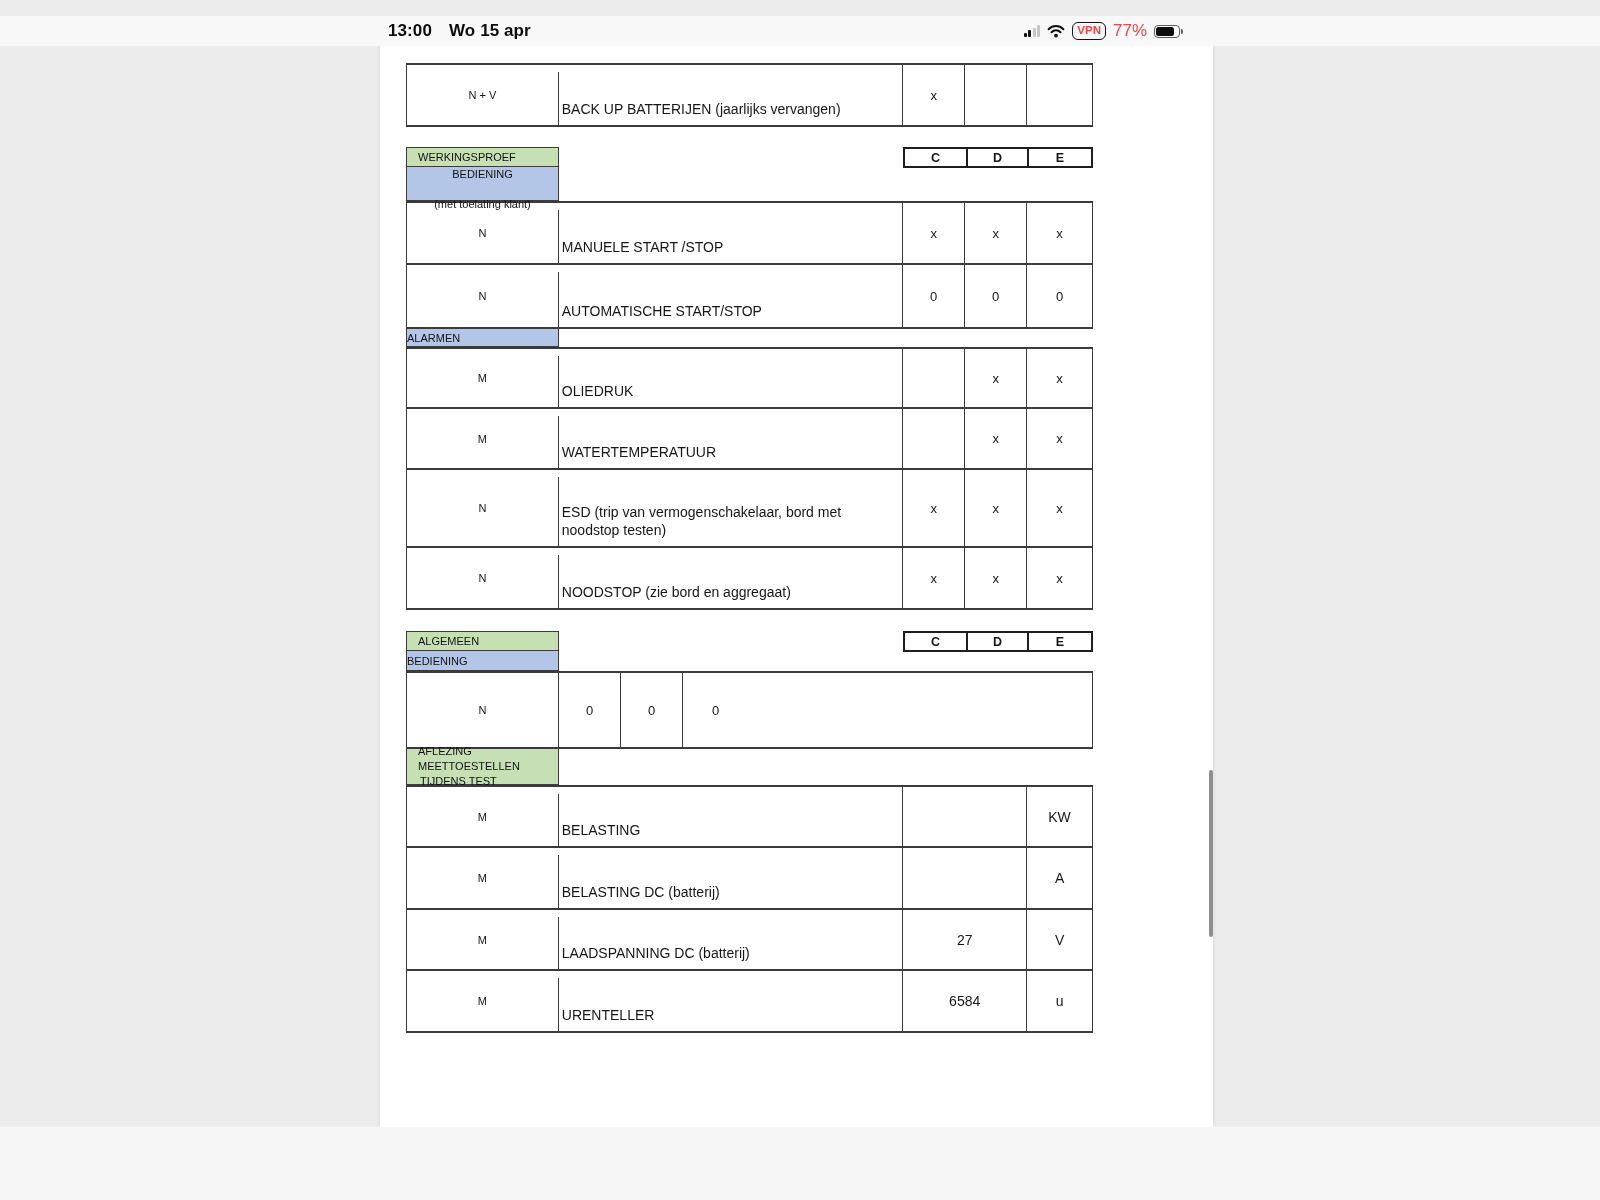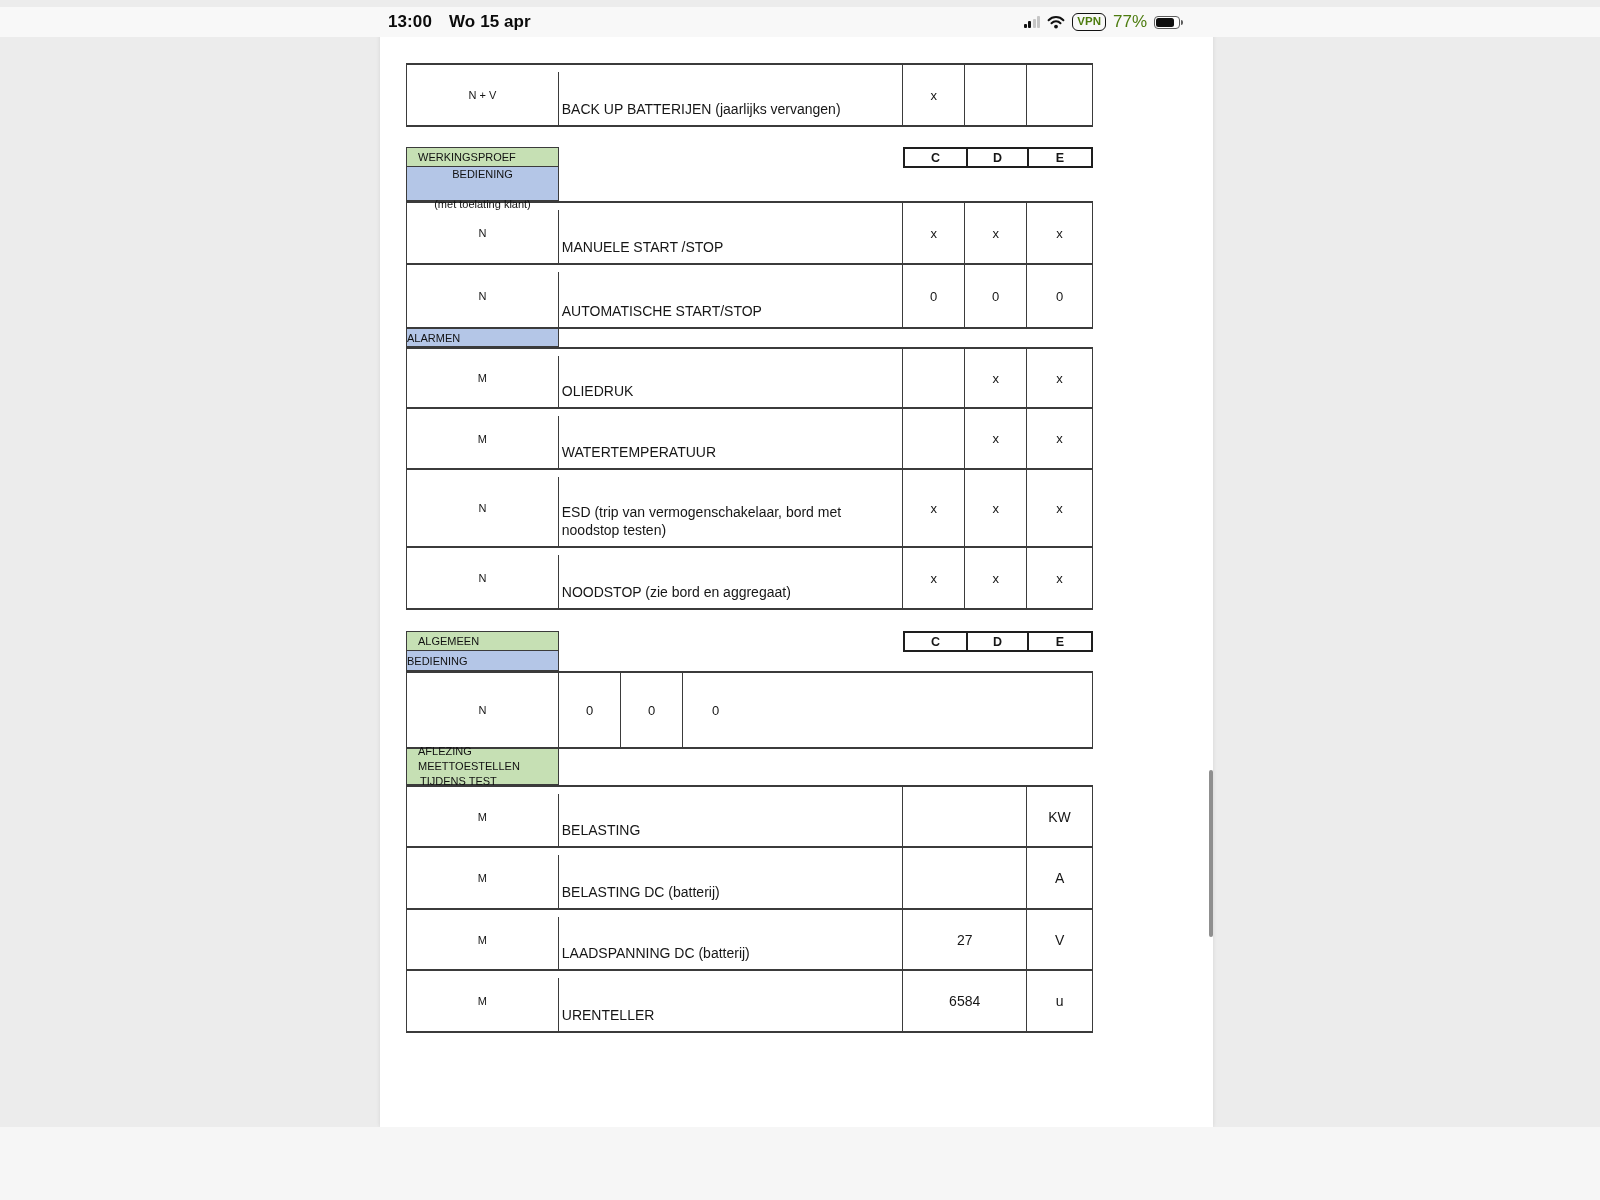--- a/index.html
+++ b/index.html
@@ -2,23 +2,23 @@
 <html><head>
 <meta charset="utf-8">
 <style>
   * { margin:0; padding:0; box-sizing:border-box; }
   html,body { width:1600px; height:1200px; }
   body { font-family:"Liberation Sans", sans-serif; }
 
   .screen { position:relative; width:1600px; height:1200px; background:#ececec; overflow:hidden; }
 
   
-  .statusbar { position:absolute; top:7px; left:0; width:1600px; height:30px; background:#f8f8f8; z-index:5; }
+  .statusbar { position:absolute; top:16px; left:0; width:1600px; height:30px; background:#f8f8f8; z-index:5; }
   .sb-left { position:absolute; left:388px; top:5px; display:flex; gap:17px; font-size:17px; font-weight:600; color:#0b0b0b; letter-spacing:0.1px; }
-  .sb-right { position:absolute; right:417px; top:5px; display:flex; align-items:center; gap:7px; color:#4d7c0f; }
+  .sb-right { position:absolute; right:417px; top:5px; display:flex; align-items:center; gap:7px; color:#ef4444; }
   .sig { display:flex; align-items:flex-end; gap:1.5px; height:12px; }
   .sig i { display:block; width:3px; border-radius:1px; background:#111; }
   .sig i.dim { background:#c6c6c6; }
   .vpn { border:1.5px solid #111; border-radius:6px; font-size:11.5px; font-weight:700; padding:1px 4px 0.5px; line-height:1.2; }
   .pct { font-size:17px; font-weight:400; }
   .batt-wrap { display:flex; align-items:center; }
   .batt { position:relative; width:26px; height:13px; border:1px solid #5b5b5b; border-radius:4px; background:#fdfdfd; }
   .batt-fill { position:absolute; left:1px; top:1px; bottom:1px; background:#0e0e0e; border-radius:2.5px; }
   .batt-tip { width:2px; height:5px; background:#5b5b5b; border-radius:0 2px 2px 0; margin-left:1px; }
 

